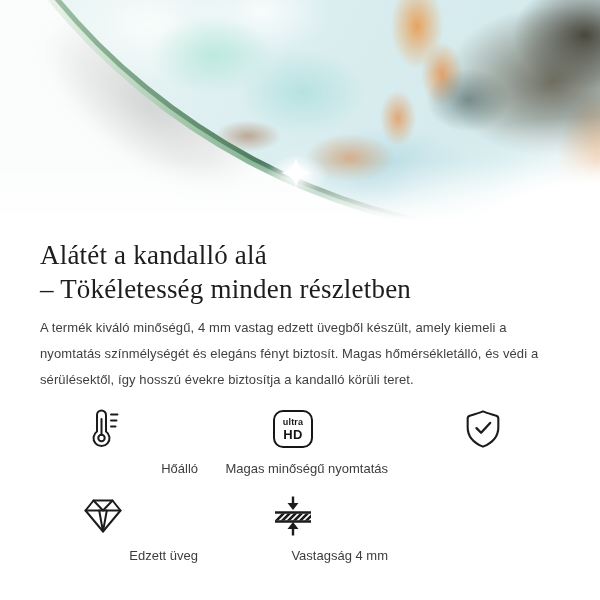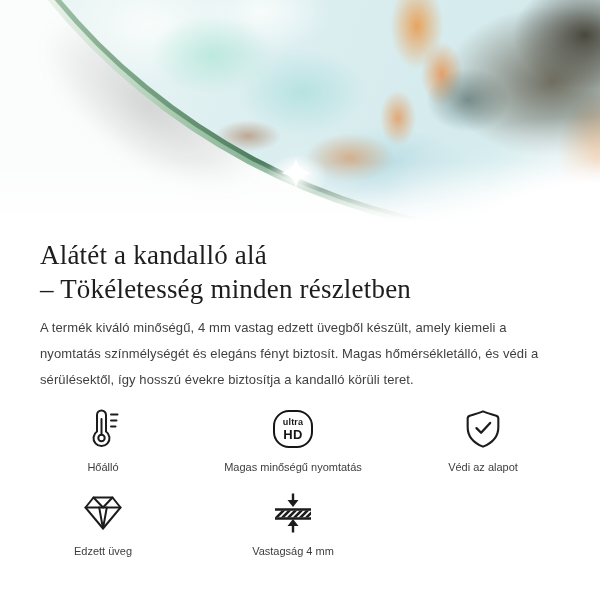--- a/index.html
+++ b/index.html
@@ -90,24 +90,24 @@
 
   
   .features {
     margin: 12px 0 0 8px;
     display: grid;
     grid-template-columns: 190px 190px 190px;
     row-gap: 16px;
   }
   .feature { text-align: center; }
   .icon-box { height: 48px; display: flex; align-items: center; justify-content: center; }
-  .feature-label { margin-top: 8px; font-size: 11px; color: #3d3d3d; }
+  .feature-label { margin-top: 8px; font-size: 13px; color: #3d3d3d; text-align: right; }
   .icon-stroke { stroke: #1c1c1c; fill: none; stroke-width: 2; stroke-linecap: round; stroke-linejoin: round; }
   .uhd-box {
-    width: 40px; height: 38px; border: 2.5px solid #161616; border-radius: 16px;
+    width: 40px; height: 38px; border: 2.5px solid #161616; border-radius: 10px;
     display: flex; flex-direction: column; align-items: center; justify-content: center;
     line-height: 1; color: #161616;
   }
   .uhd-top { font-size: 9px; font-weight: 700; letter-spacing: 0.2px; }
   .uhd-bottom { font-size: 13px; font-weight: 800; letter-spacing: 0.4px; margin-top: 1px; }
 </style>
 </head>
 <body>
 
 <div class="hero">
@@ -155,21 +155,20 @@
     <div class="feature-label">Magas minőségű nyomtatás</div>
   </div>
 
   <div class="feature">
     <div class="icon-box">
       <svg width="42" height="42" viewBox="0 0 40 40" class="icon-stroke">
         <path d="M20 3.2 C23.8 4.8 28.6 6.2 32.6 7.3 C33.9 7.7 34.6 8.6 34.6 9.9 V18.3 C34.6 27.6 28.3 33.5 20 36.8 C11.7 33.5 5.4 27.6 5.4 18.3 V9.9 C5.4 8.6 6.1 7.7 7.4 7.3 C11.4 6.2 16.2 4.8 20 3.2 Z"></path>
         <path d="M13.8 19.2 L18.2 23.6 L26.8 14.2" stroke-width="2.2"></path>
       </svg>
     </div>
-    <div class="feature-label">Védi az alapot</div>
   </div>
 
   <div class="feature">
     <div class="icon-box">
       <svg width="44" height="40" viewBox="0 0 44 40" class="icon-stroke">
         <path d="M12.5 4.5 H31.5 L39.5 14.5 L22 35.5 L4.5 14.5 Z"></path>
         <path d="M4.5 14.5 H39.5"></path>
         <path d="M12.5 4.5 L22 14.5 L31.5 4.5"></path>
         <path d="M18.2 14.5 L22 35.5 L25.8 14.5"></path>
       </svg>

